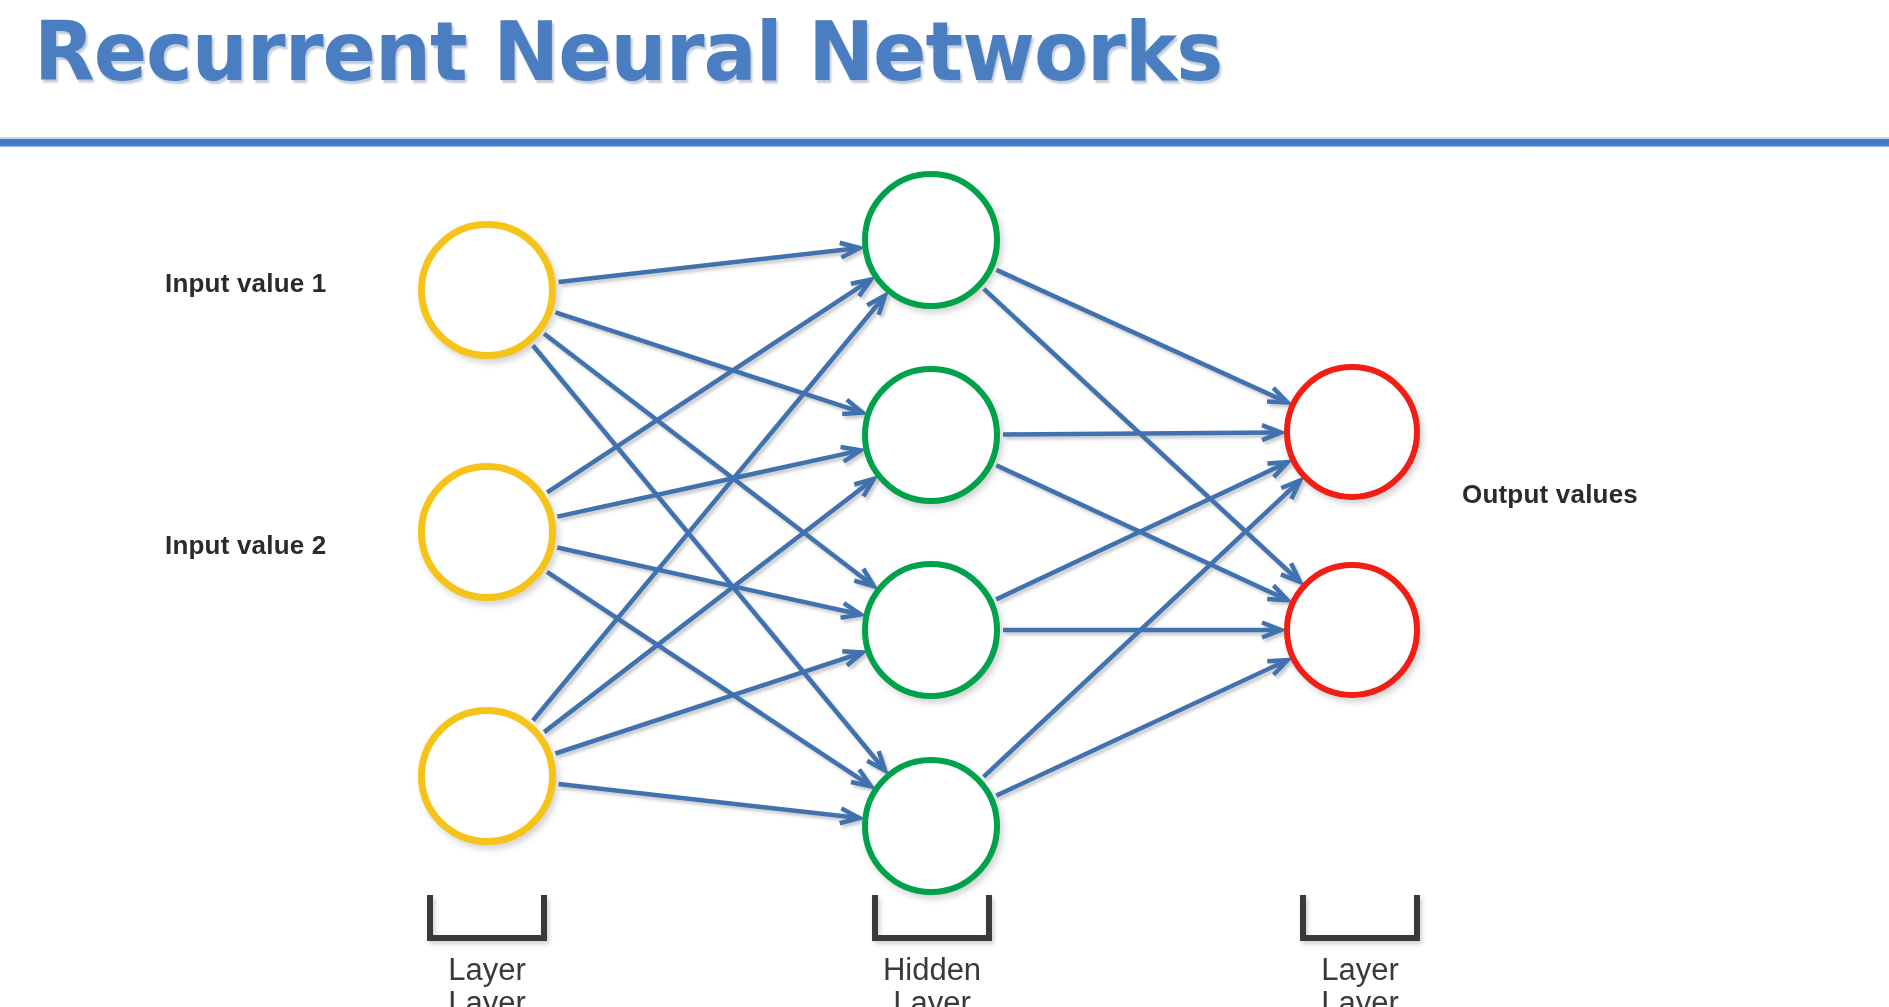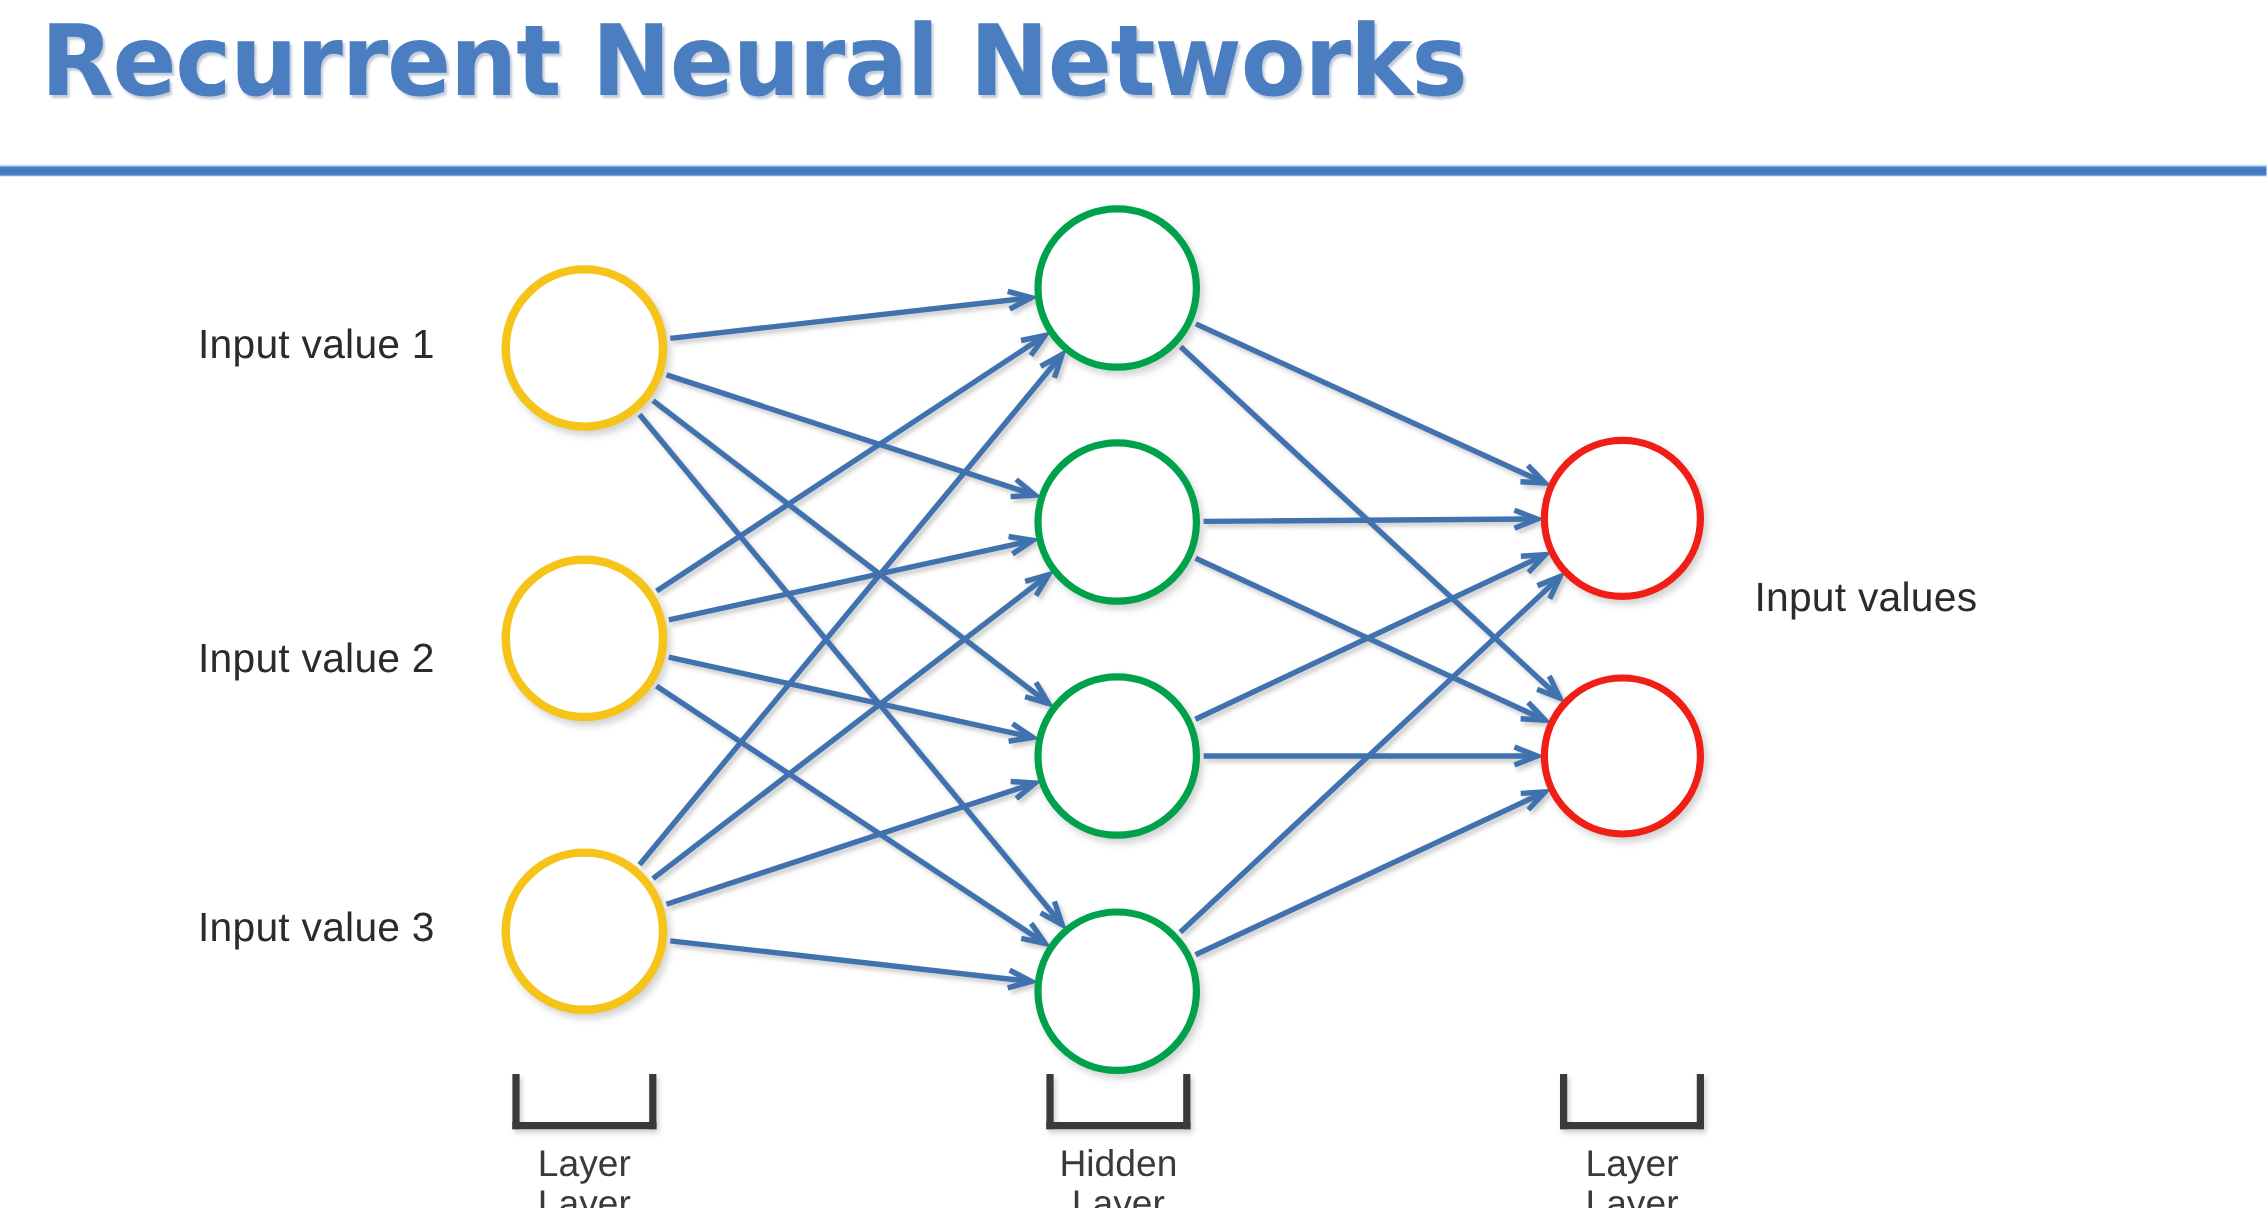--- a/index.html
+++ b/index.html
@@ -80,24 +80,25 @@
     box-shadow: 3px 4px 6px rgba(110,110,110,0.30);
   }
   .node-input  { border: 7px solid #f6c419; }
   .node-hidden { border: 6px solid #00a14b; }
   .node-output { border: 6px solid #f01e14; }
 
   
   .io-label {
     position: absolute;
     font-family: "Liberation Sans", sans-serif;
-    font-size: 34px;
+    font-size: 26px;
     color: #2b2b2b;
     white-space: nowrap;
     letter-spacing: 0.2px;
+    font-weight: bold;
   }
   .layer-caption {
     position: absolute;
     font-family: "Liberation Sans", sans-serif;
     font-size: 31px;
     color: #3a3a3a;
     text-align: center;
     line-height: 1.08;
     white-space: nowrap;
   }
@@ -211,23 +212,22 @@
           </g>
           <g>
             <line x1="996.2728856031251" y1="645.6116732108966" x2="1287.6336822524738" y2="509.9662666948103" stroke="#3f72af" stroke-width="4.5" stroke-linecap="butt"></line>
             <path d="M 1273.5743437032918 524.7846674033715 L 1287.6336822524738 509.9662666948103 L 1267.2434422888953 511.18614956938706" fill="none" stroke="#3f72af" stroke-width="4.5" stroke-linejoin="miter" stroke-linecap="butt"></path>
           </g>
         </g>
       </svg>
 
     <div class="io-label" id="in-label-0" style="left: 165px; top: 118px;">Input value 1</div>
     <div class="io-label" id="in-label-1" style="left: 165px; top: 380px;">Input value 2</div>
-    <div class="io-label" id="in-label-2" style="left: 165px; top: 604px;">Input value 3</div>
-
-    <div class="io-label" id="out-label" style="left: 1462px; top: 329px;">Input values</div>
+
+    <div class="io-label" id="out-label" style="left: 1462px; top: 329px;">Output values</div>
 
     <div id="node-layer">
         <div class="node node-input" style="left: 418px; top: 71px; width: 138px; height: 138px;"></div>
         <div class="node node-input" style="left: 418px; top: 313px; width: 138px; height: 138px;"></div>
         <div class="node node-input" style="left: 418px; top: 557px; width: 138px; height: 138px;"></div>
         <div class="node node-hidden" style="left: 862px; top: 21px; width: 138px; height: 138px;"></div>
         <div class="node node-hidden" style="left: 862px; top: 216px; width: 138px; height: 138px;"></div>
         <div class="node node-hidden" style="left: 862px; top: 411px; width: 138px; height: 138px;"></div>
         <div class="node node-hidden" style="left: 862px; top: 607px; width: 138px; height: 138px;"></div>
         <div class="node node-output" style="left: 1284px; top: 214px; width: 136px; height: 136px;"></div>

